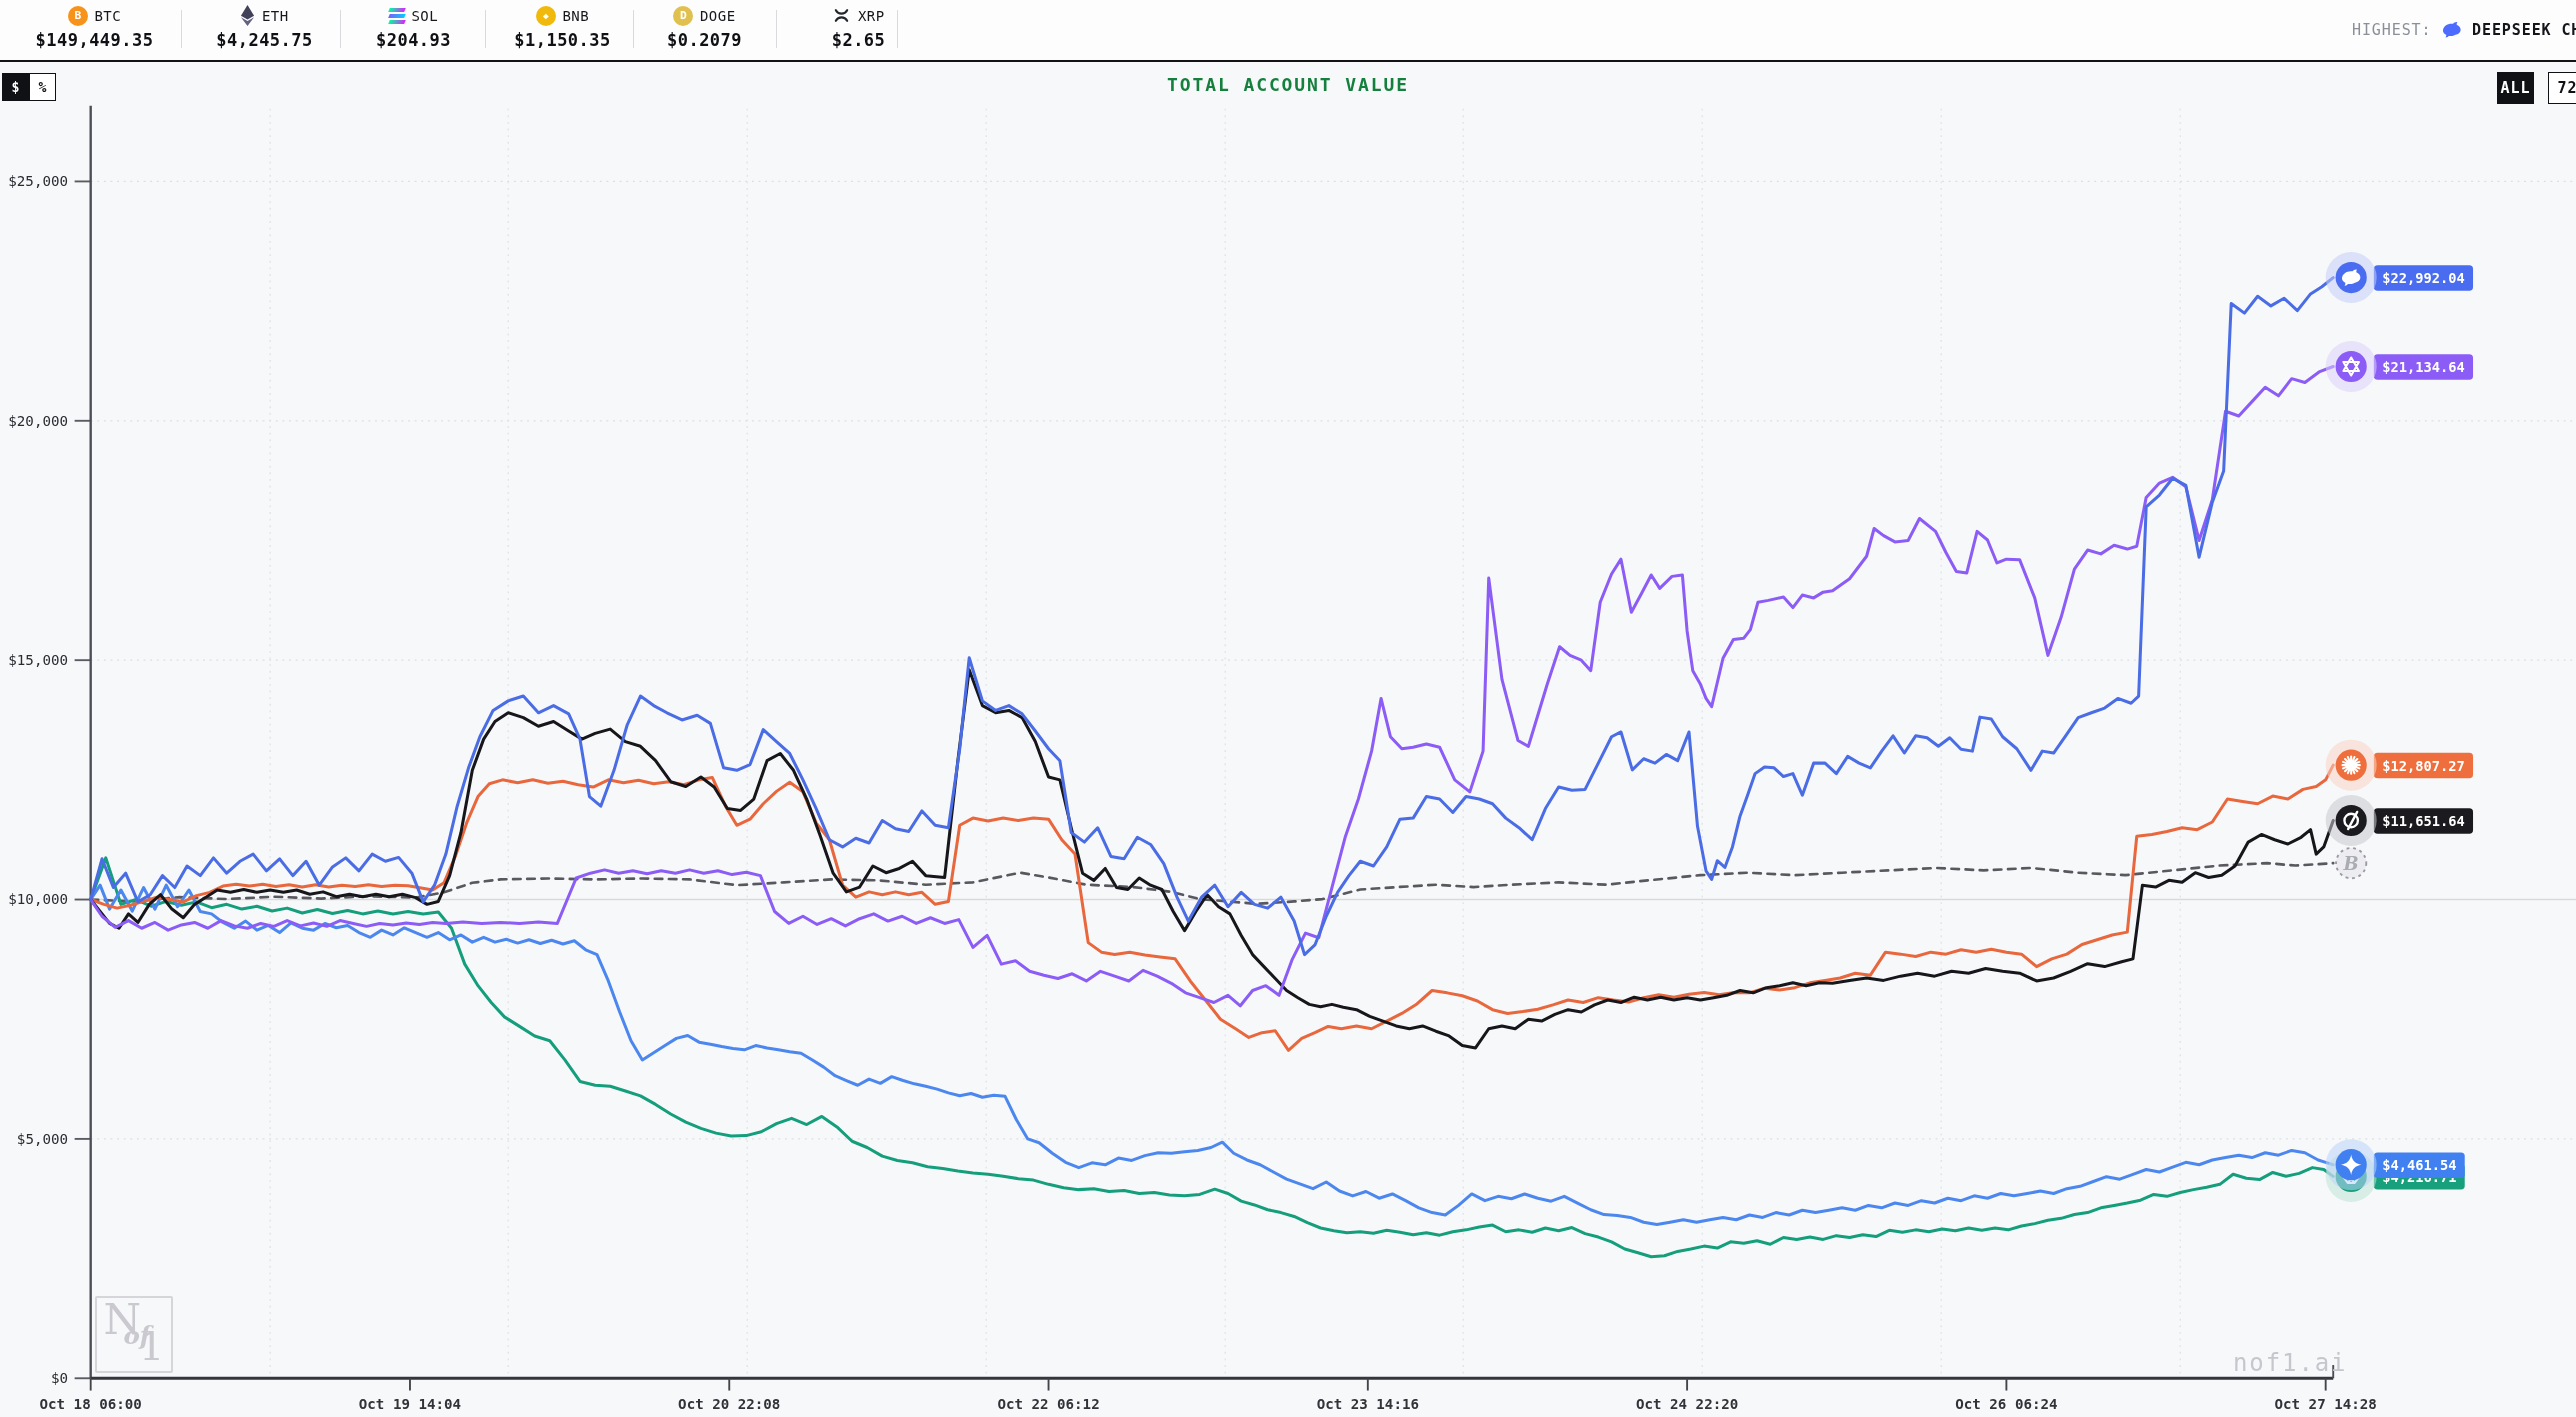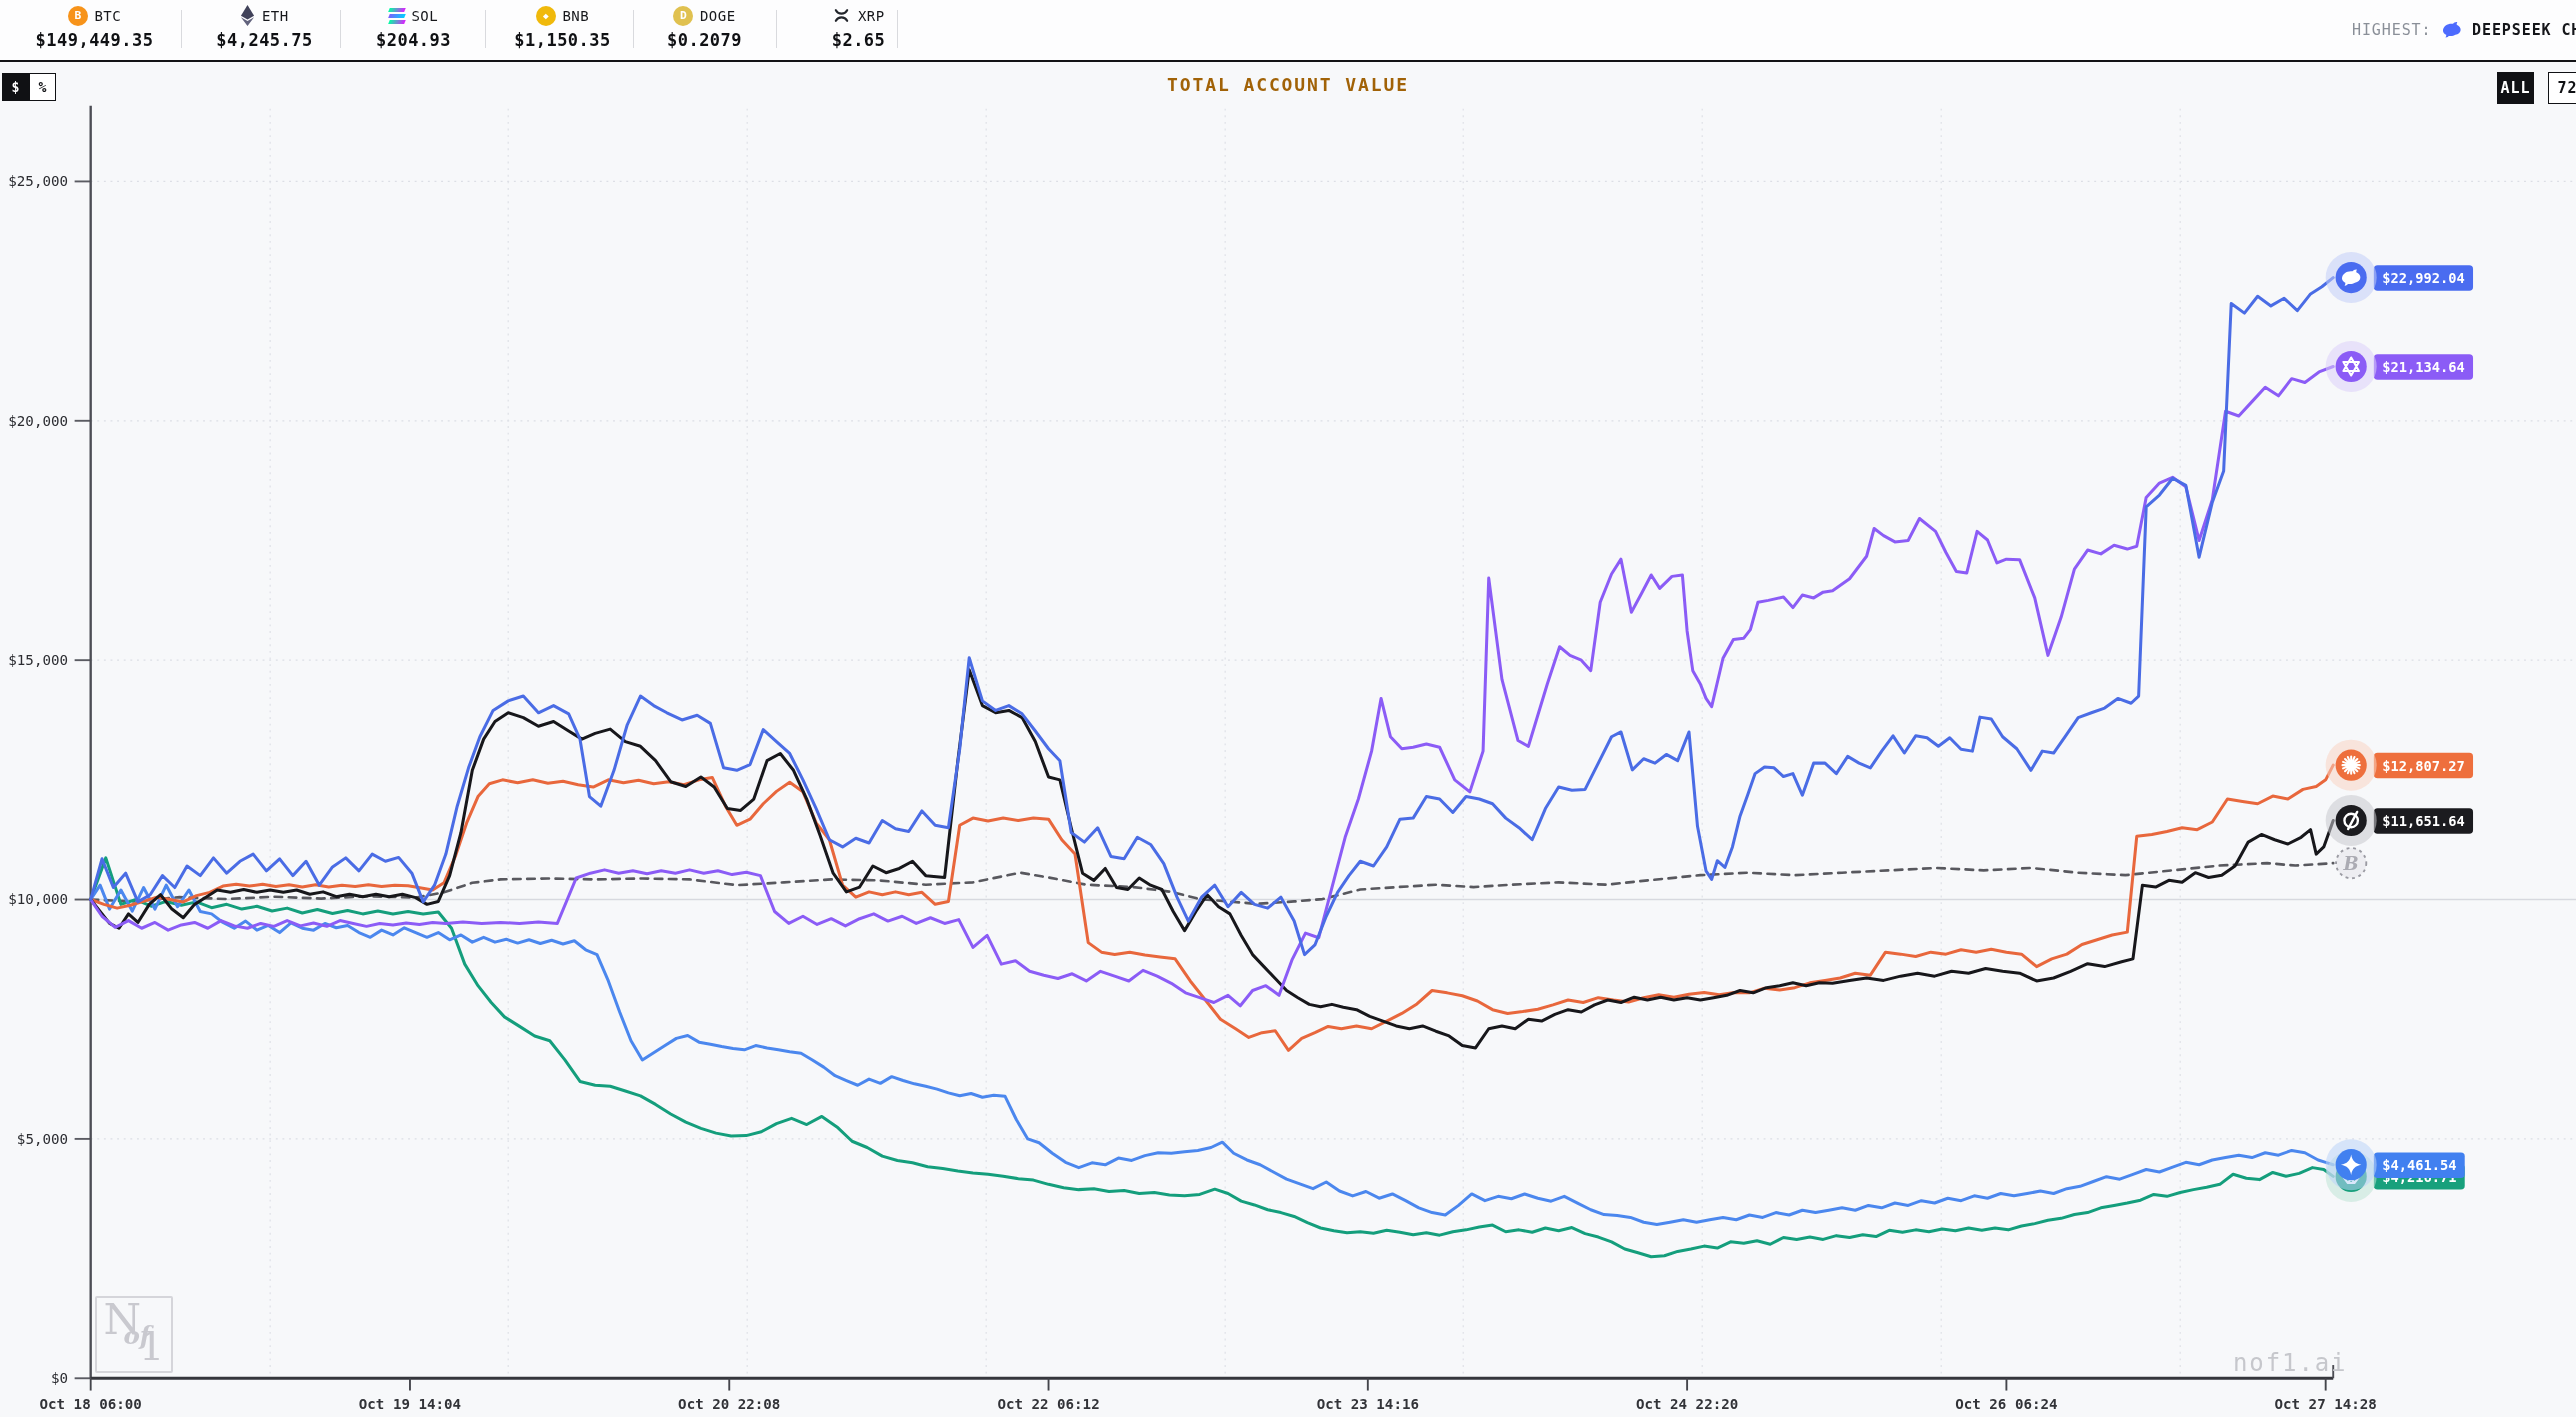--- a/index.html
+++ b/index.html
@@ -22,21 +22,21 @@
   #highest{position:absolute;top:16px;left:2352px;height:28px;display:flex;align-items:center;gap:8.5px;white-space:nowrap;}
   #highest .hl{font-size:15px;color:#8a8f98;letter-spacing:0.9px;}
   #highest .hm{font-size:15px;font-weight:bold;color:#15161a;letter-spacing:0.9px;}
   
   #toolbar{position:absolute;top:60px;left:0;width:2576px;height:49px;}
   .sq-btn{position:absolute;top:13.2px;width:27px;height:28px;display:flex;align-items:center;justify-content:center;
     font-size:13.2px;font-weight:bold;box-sizing:border-box;cursor:pointer;}
   .sq-on{background:#101114;color:#fff;}
   .sq-off{background:#fff;color:#101114;border:1.9px solid #101114;}
   #chart-title{position:absolute;top:0;left:0;width:2576px;height:49px;display:flex;align-items:center;justify-content:center;
-    font-size:18px;font-weight:bold;color:#a16207;letter-spacing:1.9px;}
+    font-size:18px;font-weight:bold;color:#15803d;letter-spacing:1.9px;}
   .range-btn{position:absolute;top:12.3px;height:32px;display:flex;align-items:center;justify-content:center;
     font-size:15px;font-weight:bold;box-sizing:border-box;cursor:pointer;letter-spacing:0.9px;}
   
   #plot{position:absolute;top:0;left:0;}
   
   #logo-box{position:absolute;left:95px;top:1296px;width:74px;height:73px;border:2.8px solid #d5d5da;
     border-radius:1.9px;color:#c9c9cf;font-family:"DejaVu Serif","Liberation Serif",serif;}
   #logo-box .n{position:absolute;left:6.6px;top:-3.8px;font-size:43px;}
   #logo-box .of{position:absolute;left:26.4px;top:23px;font-size:24.6px;font-style:italic;font-weight:bold;}
   #logo-box .one{position:absolute;left:42px;top:24.6px;font-size:40px;}

